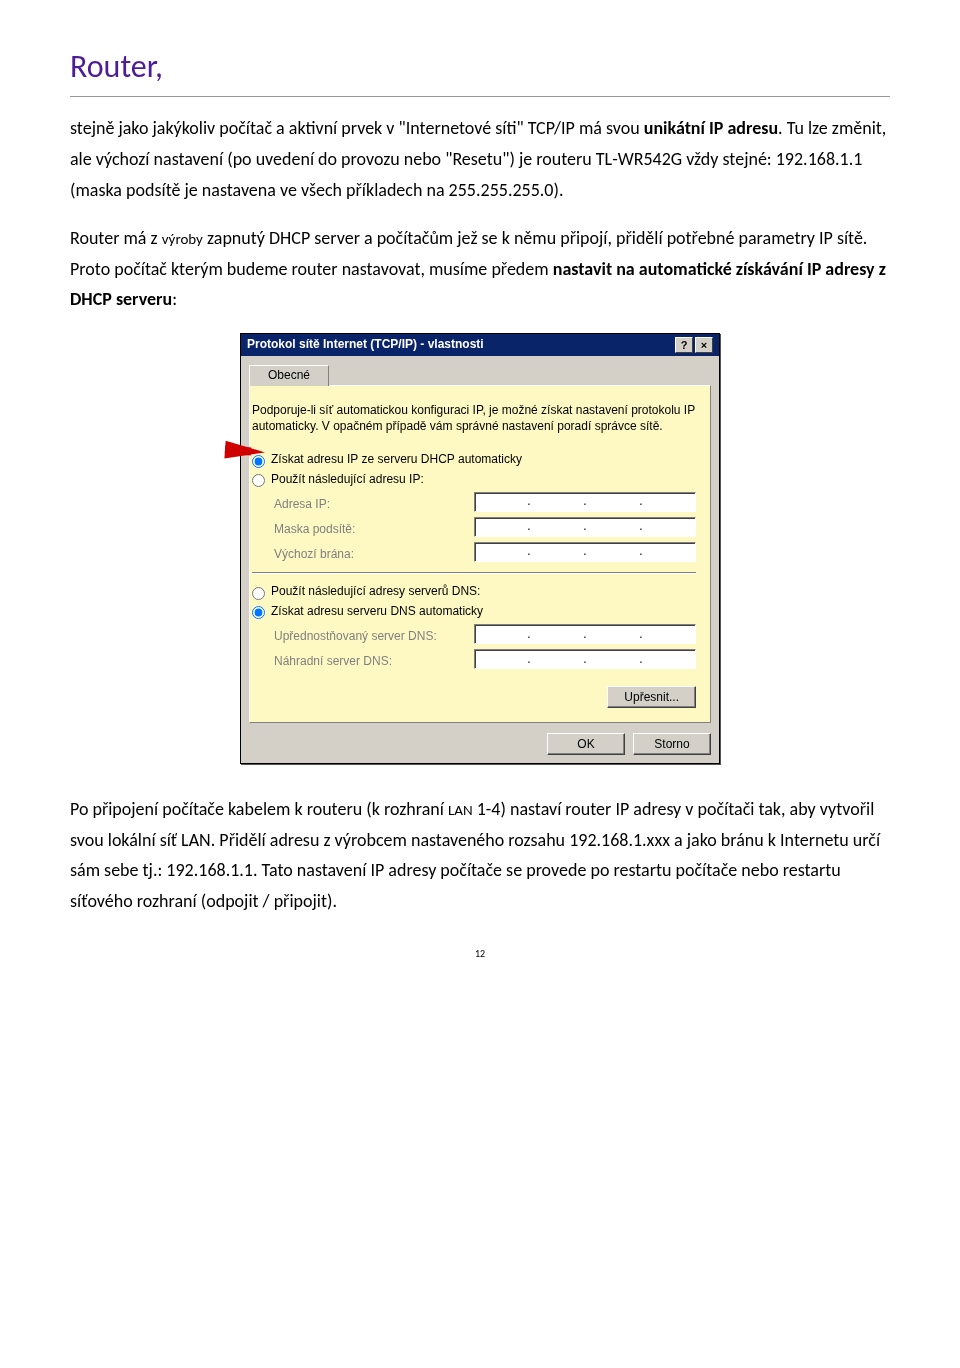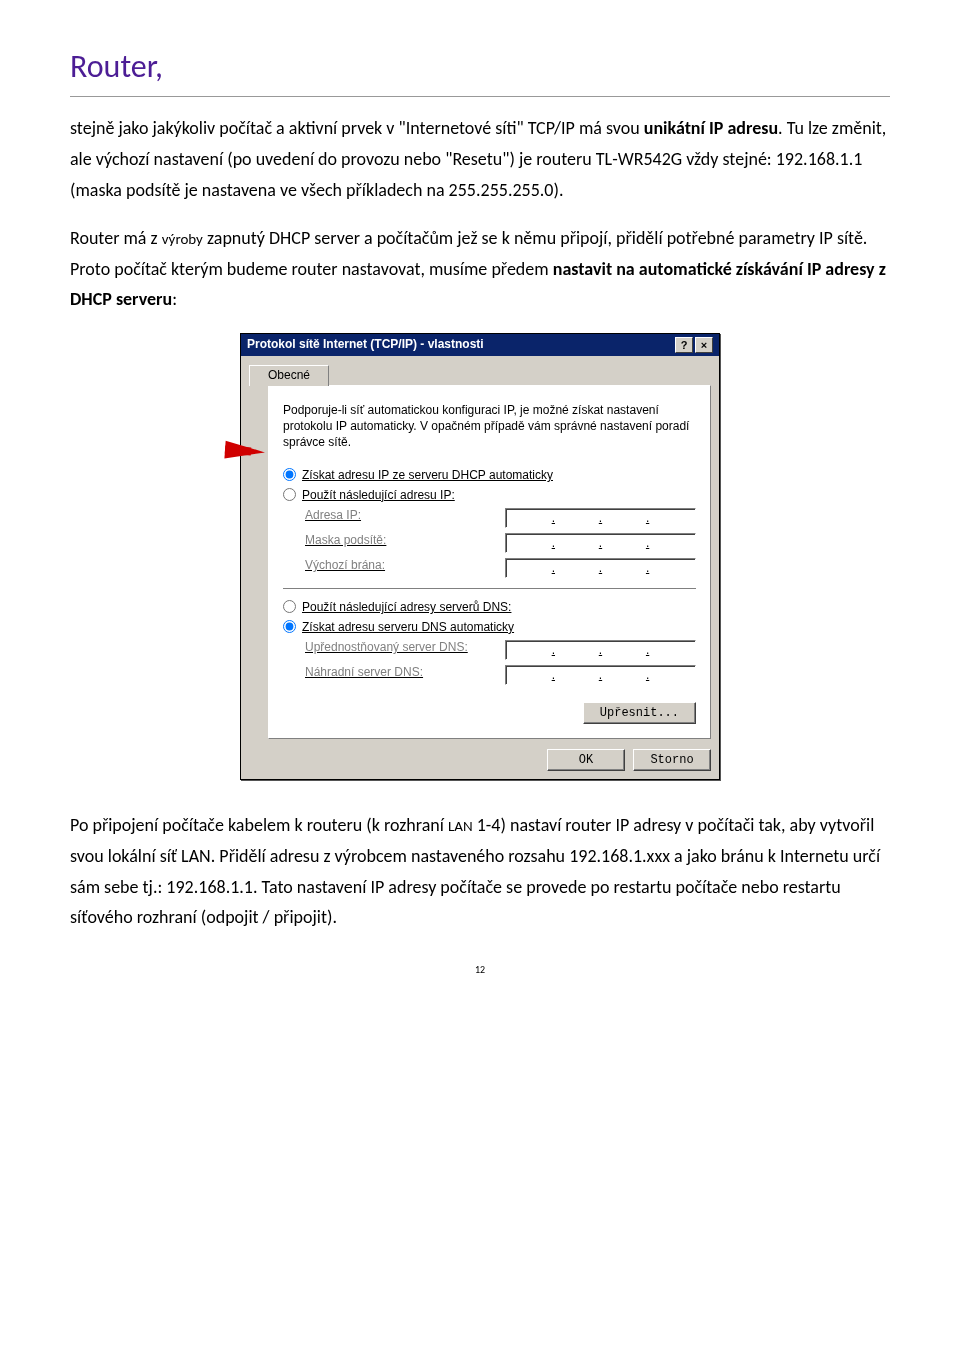--- a/index.html
+++ b/index.html
@@ -70,31 +70,29 @@
     padding: 2px 18px;
     font-size: 12px;
     position: relative;
     top: 1px;
     z-index: 2;
   }
   .panel {
     border: 1px solid #fff;
     border-right-color: #808080;
     border-bottom-color: #808080;
-    padding: 16px 14px 12px 14px;
-    background: #ffffff;
-    margin-left: 19px;
+    padding: 16px 14px 12px 2px;
+    background: #fef9c3;
   }
   .desc { font-size: 12px; margin-bottom: 18px; line-height: 1.35; }
   .radio-row, .form-row {
     display: flex;
-    align-items: flex-start;
+    align-items: flex-end;
     margin: 4px 0;
     font-size: 12px;
-    text-decoration: underline;
   }
   .radio-row input[type=radio] { margin-right: 6px; }
   .form-row { padding-left: 22px; margin: 5px 0; }
   .form-row .lbl { flex: 0 0 200px; color: #808080; }
   .ipbox {
     flex: 1;
     display: flex;
     background: #fff;
     border: 1px solid #808080;
     border-right-color:#fff;
@@ -116,21 +114,21 @@
     margin: 10px 0;
   }
   .btn {
     background: #d4d0c8;
     border: 1px solid #fff;
     border-right-color: #404040;
     border-bottom-color: #404040;
     box-shadow: inset -1px -1px 0 #808080;
     padding: 3px 16px;
     font-size: 12px;
-    font-family: Liberation Mono, monospace;
+    font-family: Liberation Sans, sans-serif;
     min-width: 78px;
     text-align: center;
   }
   .btn-row { display: flex; justify-content: flex-end; gap: 8px; padding: 8px; }
   .btn-row-inner { display: flex; justify-content: flex-end; padding: 12px 0 2px 0; }
   .arrow {
     position: absolute;
     left: -16px;
     top: 108px;
     width: 0; height: 0;

